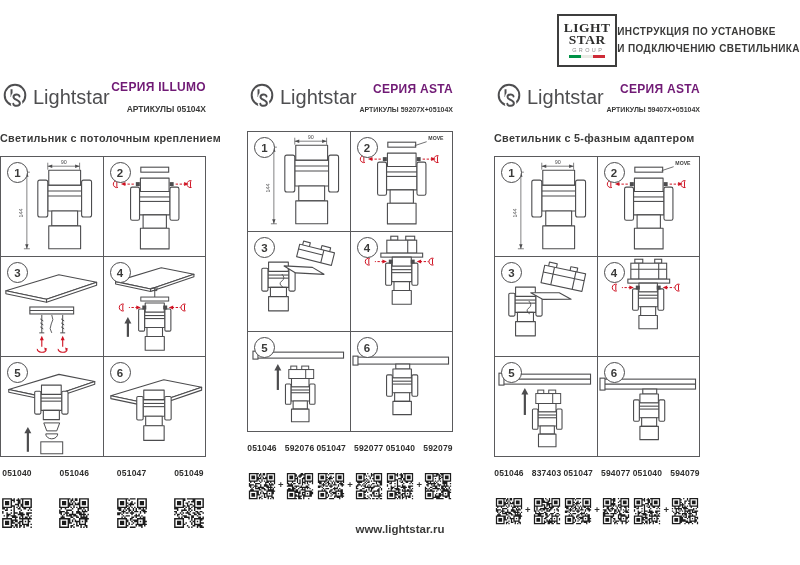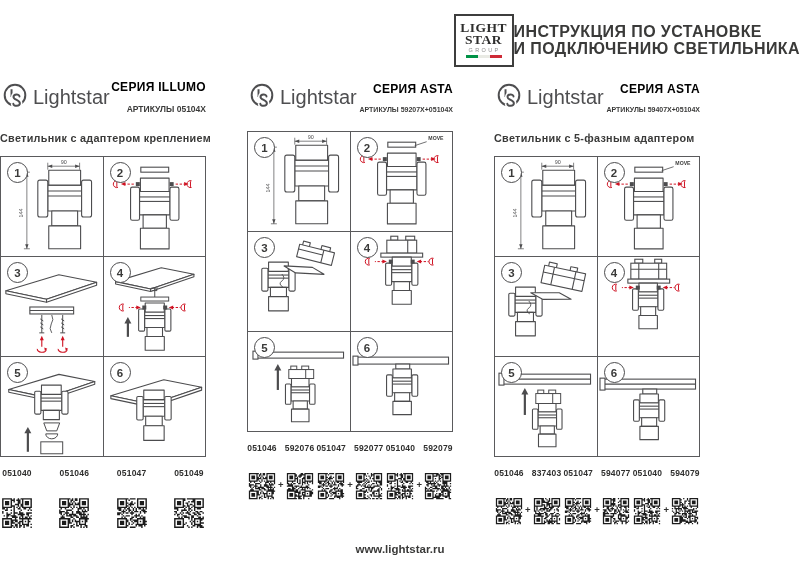--- a/index.html
+++ b/index.html
@@ -5,41 +5,41 @@
   *{margin:0;padding:0;box-sizing:border-box}
   html,body{width:800px;height:565px}
   body{background:#fff;font-family:"Liberation Sans",sans-serif;color:#3e3e3d;overflow:hidden}
   .page{width:800px;height:565px;position:relative}
   .hdr{display:flex;justify-content:flex-end;align-items:center;padding-top:12px;height:68px}
   .glogo{width:60px;height:53px;border:2px solid #3e3e3d;display:flex;flex-direction:column;align-items:center;justify-content:center;background:#fff}
   .glogo-light,.glogo-star{font-family:"Liberation Serif",serif;font-weight:700;font-size:13.5px;line-height:11.5px;letter-spacing:.5px;color:#2e2e2d}
   .glogo-group{font-size:5.5px;letter-spacing:2.4px;color:#8c8c8c;margin:1.5px 0 2px;padding-left:2px}
   .glogo-flag{display:flex;width:36px;height:3px}
   .glogo-flag span{flex:1}
-  .hdr-title{font-weight:700;font-size:16px;line-height:17.5px;letter-spacing:.4px;color:#3a3a39}
+  .hdr-title{font-weight:700;font-size:10px;line-height:17.5px;letter-spacing:.4px;color:#3a3a39}
   .cols{display:flex;justify-content:flex-start;gap:41px;margin-top:7px}
   .col{width:206px}
   .brand{display:flex;align-items:center;height:44px}
   .bicon svg{width:30px;height:33px;display:block}
   .bword{font-size:20px;color:#4e4e50;margin-left:3px}
   .series{margin-left:auto;text-align:right}
-  .s1{font-weight:700;font-size:12px;letter-spacing:.3px;color:#000000}
+  .s1{font-weight:700;font-size:12px;letter-spacing:.3px;color:#701a75}
   .s2{font-weight:700;font-size:7px;margin-top:10px;color:#3a3a39}
   .col:nth-child(1) .s2{font-size:8.5px}
   .subtitle{font-weight:700;font-size:10.8px;margin-top:13px;letter-spacing:.3px;color:#3a3a39;white-space:nowrap}
   .grid{margin-top:12px;display:grid;grid-template-columns:1fr 1fr;border-right:1px solid #5a5a5c;border-bottom:1px solid #5a5a5c}
   .cell{border-left:1px solid #5a5a5c;border-top:1px solid #5a5a5c;height:100px;position:relative;background:#fff}
   .stepnum{position:absolute;top:5px;left:6px;width:21px;height:21px;border:1px solid #4c4c4e;border-radius:50%;display:flex;align-items:center;justify-content:center;font-size:11.5px;font-weight:600;z-index:2;background:#fff;color:#3a3a39}
   .diag{position:absolute;inset:0;width:100%;height:100%}
   .qrrow{display:flex;justify-content:space-between;align-items:flex-end;margin-top:11px}
   .qr-group{display:flex;align-items:flex-end}
   .qr-unit{display:flex;flex-direction:column;align-items:center}
   .qr-label{font-size:8.5px;font-weight:700;margin-bottom:18px;letter-spacing:.2px;color:#2f2f2e}
   .plus{font-weight:700;font-size:9.5px;margin:0 1px 11px;color:#2f2f2e}
-  .ftr{position:absolute;bottom:10px;width:100%;text-align:center;font-weight:700;font-size:11.5px;color:#3a3a39}
+  .ftr{position:absolute;bottom:30px;width:100%;text-align:center;font-weight:700;font-size:11.5px;color:#3a3a39}
   .dt{font-size:5.5px;fill:#4c4c4e;font-weight:400}
   .mv{font-size:5.2px;fill:#3e3e3d;font-weight:700}
 </style>
 </head>
 <body>
 
 <div class="page">
 
   <header class="hdr">
     <div class="glogo">
@@ -69,21 +69,21 @@
             <path d="M20.8,16 C20.8,13 14.4,13 14.4,16.4 C14.4,19.8 21.2,19.4 21.2,23 C21.2,26.6 14.2,26.8 14.2,23.6" fill="none" stroke="#fff" stroke-width="5.5"></path>
             <path d="M20.8,16 C20.8,13 14.4,13 14.4,16.4 C14.4,19.8 21.2,19.4 21.2,23 C21.2,26.6 14.2,26.8 14.2,23.6" fill="none" stroke="#4e4e50" stroke-width="2.1" stroke-linecap="round"></path>
           </svg>
         </span>
         <span class="bword">Lightstar</span>
         <span class="series">
           <div class="s1">СЕРИЯ ILLUMO</div>
           <div class="s2">АРТИКУЛЫ 05104X</div>
         </span>
       </div>
-      <div class="subtitle">Светильник с адаптером креплением</div>
+      <div class="subtitle">Светильник с потолочным креплением</div>
       <div class="grid">
           <div class="cell">
             <div class="stepnum">1</div>
             <svg class="diag" viewBox="0 0 102 99">
               <g stroke="#4c4c4e" fill="#4c4c4e" stroke-width="0.7">
                 <line x1="47" y1="9" x2="79" y2="9"></line>
                 <path d="M47,9 l4.5,-1.7 v3.4 Z" stroke="none"></path>
                 <path d="M79,9 l-4.5,-1.7 v3.4 Z" stroke="none"></path>
                 <line x1="47" y1="5.5" x2="47" y2="12.5"></line>
                 <line x1="79" y1="5.5" x2="79" y2="12.5"></line>

